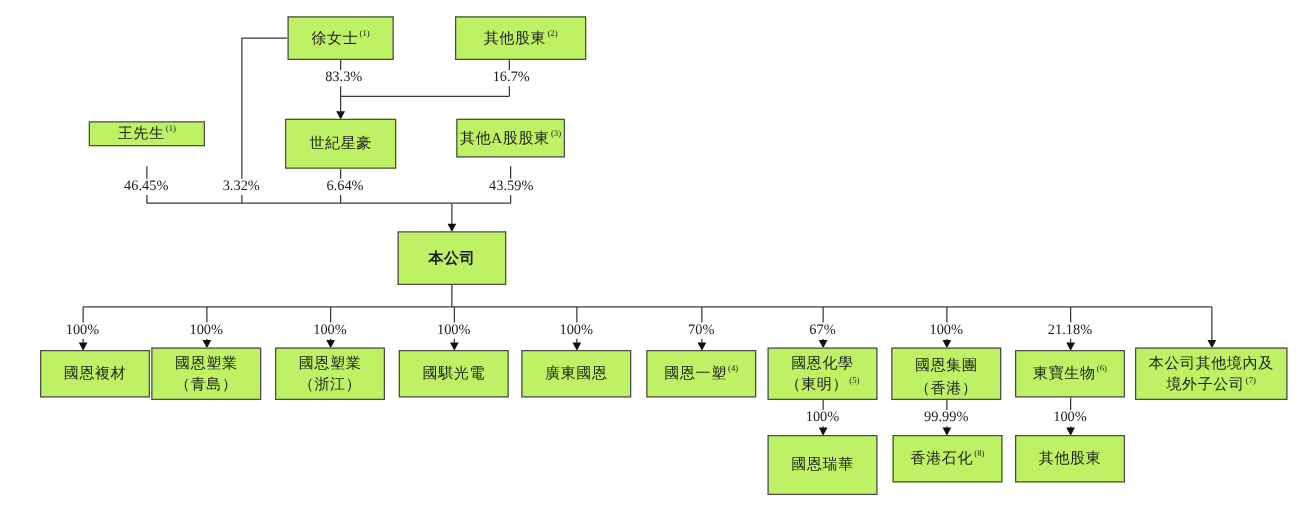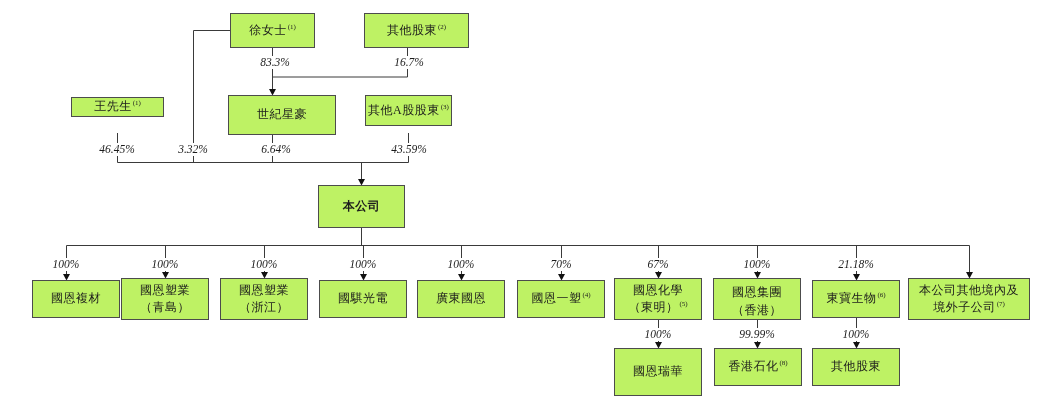--- a/index.html
+++ b/index.html
@@ -12,21 +12,21 @@
   .wires path.ar{fill:#111;stroke:none;}
   .node{
     position:absolute;box-sizing:border-box;border:1px solid #4c4c4c;background:#bef264;
     display:flex;align-items:center;justify-content:center;text-align:center;
     font-size:12px;line-height:1.45;letter-spacing:0.5px;
   }
   .node .lbl{white-space:pre-line;}
   .node sup{font-size:7px;letter-spacing:0;line-height:0;vertical-align:super;margin-left:1px;}
   .pct{
     position:absolute;transform:translateX(-50%);background:#fff;padding:0 3px;
-    font-size:11.5px;line-height:1.1;white-space:nowrap;font-style:italic;
+    font-size:11.5px;line-height:1.1;white-space:nowrap;
   }
 </style>
 </head>
 <body>
 
 <div class="canvas">
 
   <svg class="wires" viewBox="0 0 1053 411" xmlns="http://www.w3.org/2000/svg">
     <g>
       <path class="ln" d="M272.5 48 V77"></path>
@@ -77,21 +77,21 @@
   <div class="node" style="left:230px;top:13px;width:85px;height:35px;">
       <div><span class="lbl">徐女士</span><sup>(1)</sup></div>
     </div>
   <div class="node" style="left:364px;top:13px;width:105px;height:35px;">
       <div><span class="lbl">其他股東</span><sup>(2)</sup></div>
     </div>
 
   <div class="node" style="left:71px;top:97px;width:93px;height:20px;font-family:Liberation Serif, serif;">
       <div><span class="lbl">王先生</span><sup>(1)</sup></div>
     </div>
-  <div class="node" style="left:228px;top:95px;width:108px;height:40px;">
+  <div class="node" style="left:228px;top:95px;width:89px;height:40px;">
       <div><span class="lbl">世紀星豪</span></div>
     </div>
   <div class="node" style="left:365px;top:95px;width:87px;height:31px;">
       <div><span class="lbl">其他A股股東</span><sup>(3)</sup></div>
     </div>
 
   <div class="node" style="left:318px;top:185px;width:87px;height:43px;font-weight:bold;">
       <div><span class="lbl">本公司</span></div>
     </div>
 

